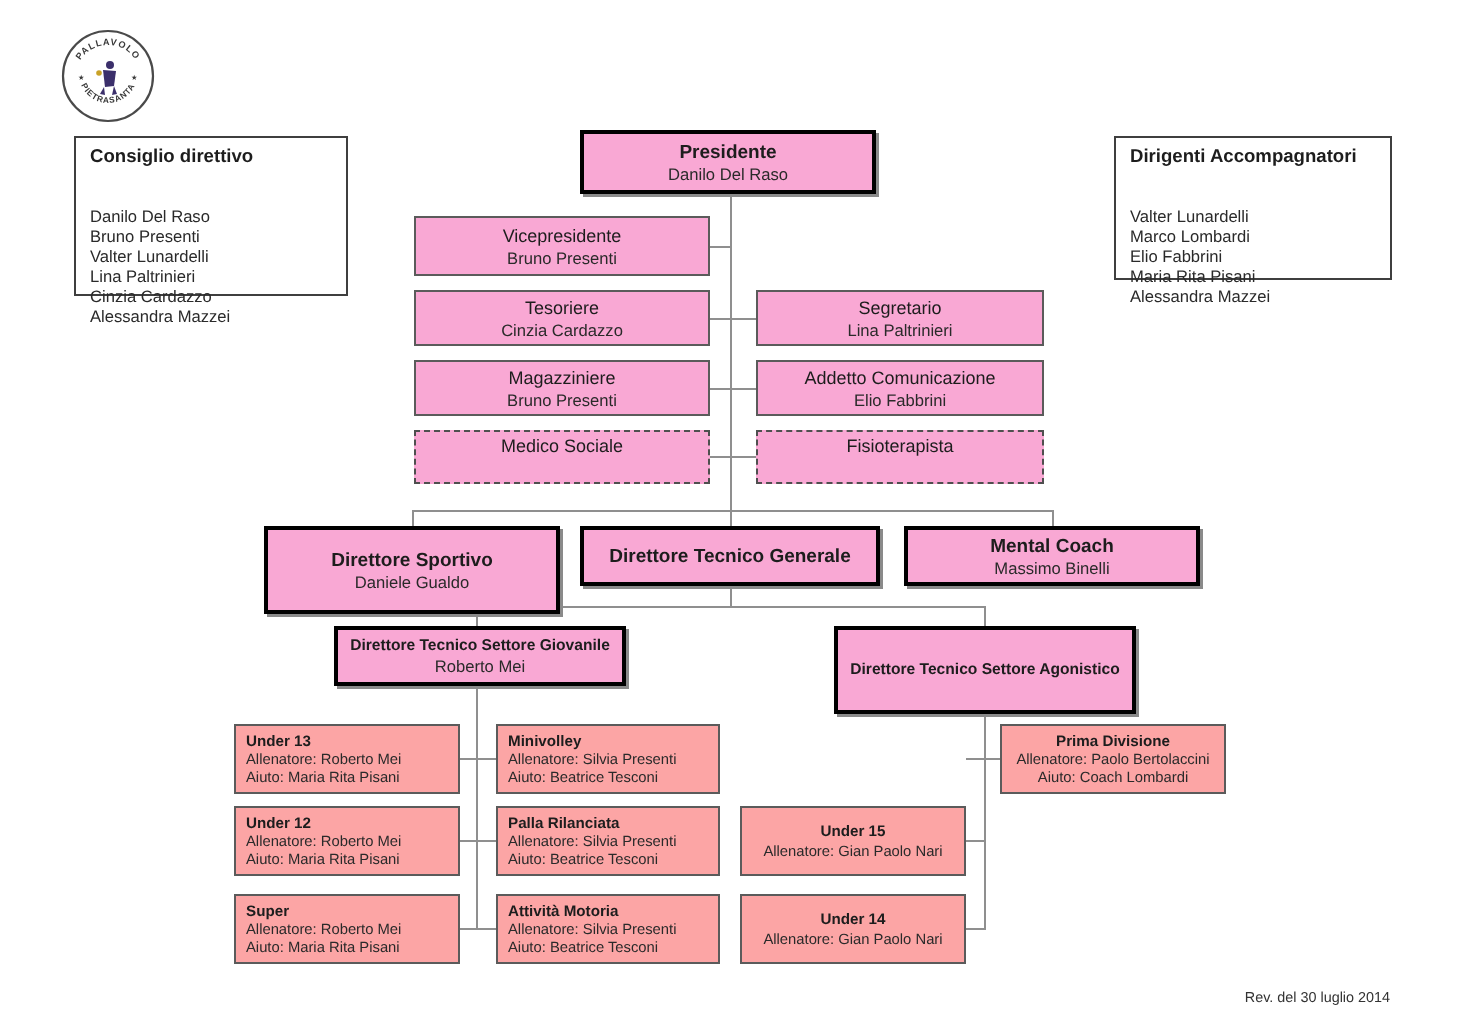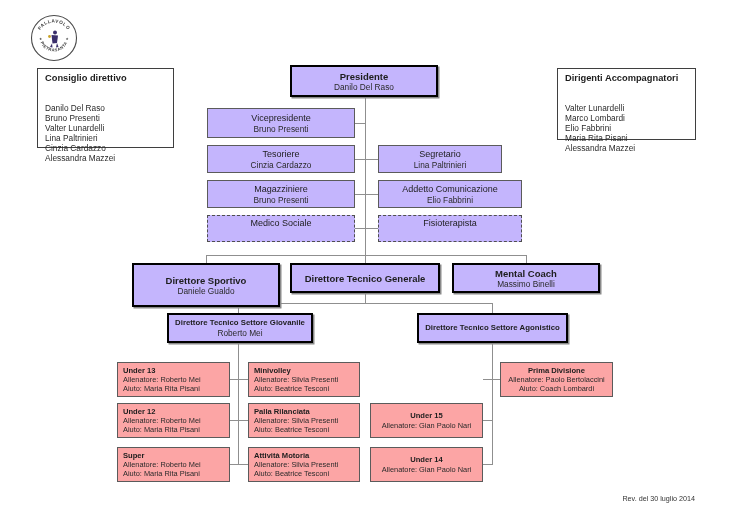--- a/index.html
+++ b/index.html
@@ -3,21 +3,21 @@
 <meta charset="utf-8">
 <style>
   html,body{margin:0;padding:0;background:#e8e8e8;}
   .canvas{
     position:relative;width:730px;height:517px;background:#ffffff;
     font-family:"Liberation Sans","DejaVu Sans",sans-serif;color:#1d1d1d;
     overflow:hidden;margin:0 auto;
   }
   
   .box{
-    position:absolute;background:#c4b5fd;border:1px solid #5b5b5b;
+    position:absolute;background:#f9a8d4;border:1px solid #5b5b5b;
     display:flex;flex-direction:column;align-items:center;justify-content:center;
     text-align:center;box-sizing:border-box;
   }
   .box.dashed{border:1px dashed #4f4f4f;}
   .box.thick{border:2.5px solid #000;box-shadow:1.5px 1.5px 0 #8a8a8a;}
   .node-title{font-size:9px;line-height:11px;font-weight:normal;}
   .node-name{font-size:8.3px;line-height:10px;color:#2a2a2a;min-height:10px;}
   .thick .node-title{font-weight:bold;font-size:9.5px;}
   .thick .node-name{font-size:8.3px;}
   .settore .node-title{font-size:7.8px;line-height:10px;}
@@ -127,21 +127,21 @@
   </div>
 
   <div class="box" style="left:207px;top:108px;width:148px;height:30px;">
     <div class="node-title">Vicepresidente</div>
     <div class="node-name">Bruno Presenti</div>
   </div>
   <div class="box" style="left:207px;top:145px;width:148px;height:28px;">
     <div class="node-title">Tesoriere</div>
     <div class="node-name">Cinzia Cardazzo</div>
   </div>
-  <div class="box" style="left:378px;top:145px;width:124px;height:28px;">
+  <div class="box" style="left:378px;top:145px;width:144px;height:28px;">
     <div class="node-title">Segretario</div>
     <div class="node-name">Lina Paltrinieri</div>
   </div>
   <div class="box" style="left:207px;top:180px;width:148px;height:28px;">
     <div class="node-title">Magazziniere</div>
     <div class="node-name">Bruno Presenti</div>
   </div>
   <div class="box" style="left:378px;top:180px;width:144px;height:28px;">
     <div class="node-title">Addetto Comunicazione</div>
     <div class="node-name">Elio Fabbrini</div>
@@ -164,21 +164,21 @@
   </div>
   <div class="box thick" style="left:452px;top:263px;width:148px;height:30px;">
     <div class="node-title">Mental Coach</div>
     <div class="node-name">Massimo Binelli</div>
   </div>
 
   <div class="box thick settore" style="left:167px;top:313px;width:146px;height:30px;">
     <div class="node-title">Direttore Tecnico Settore Giovanile</div>
     <div class="node-name">Roberto Mei</div>
   </div>
-  <div class="box thick settore" style="left:417px;top:313px;width:151px;height:30px;">
+  <div class="box thick settore" style="left:417px;top:313px;width:151px;height:44px;">
     <div class="node-title">Direttore Tecnico Settore Agonistico</div>
   </div>
 
   <div class="team left-align" style="left:117px;top:362px;width:113px;height:35px;">
     <div class="team-title">Under 13</div>
     <div class="team-line">Allenatore: Roberto Mei</div>
     <div class="team-line">Aiuto: Maria Rita Pisani</div>
   </div>
   <div class="team left-align" style="left:248px;top:362px;width:112px;height:35px;">
     <div class="team-title">Minivolley</div>

